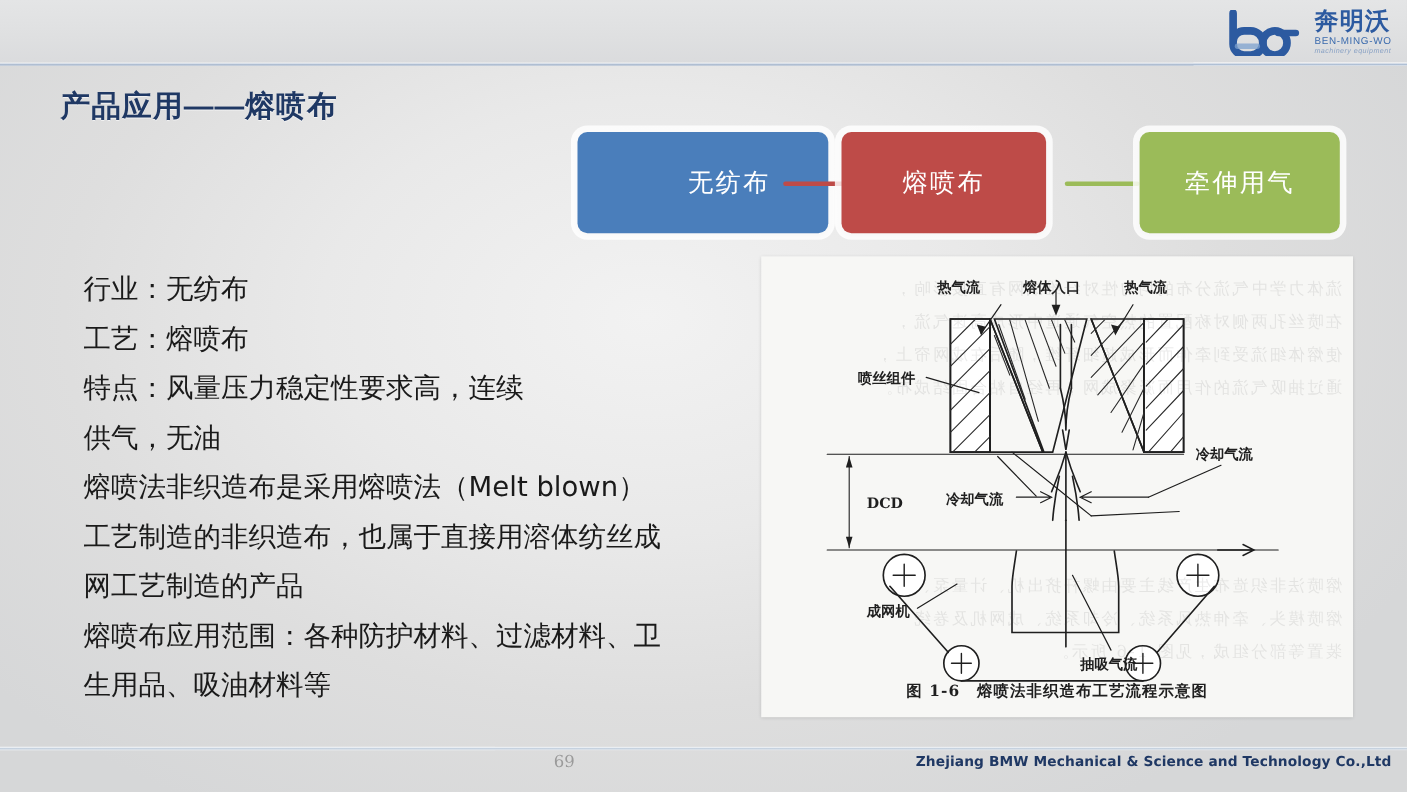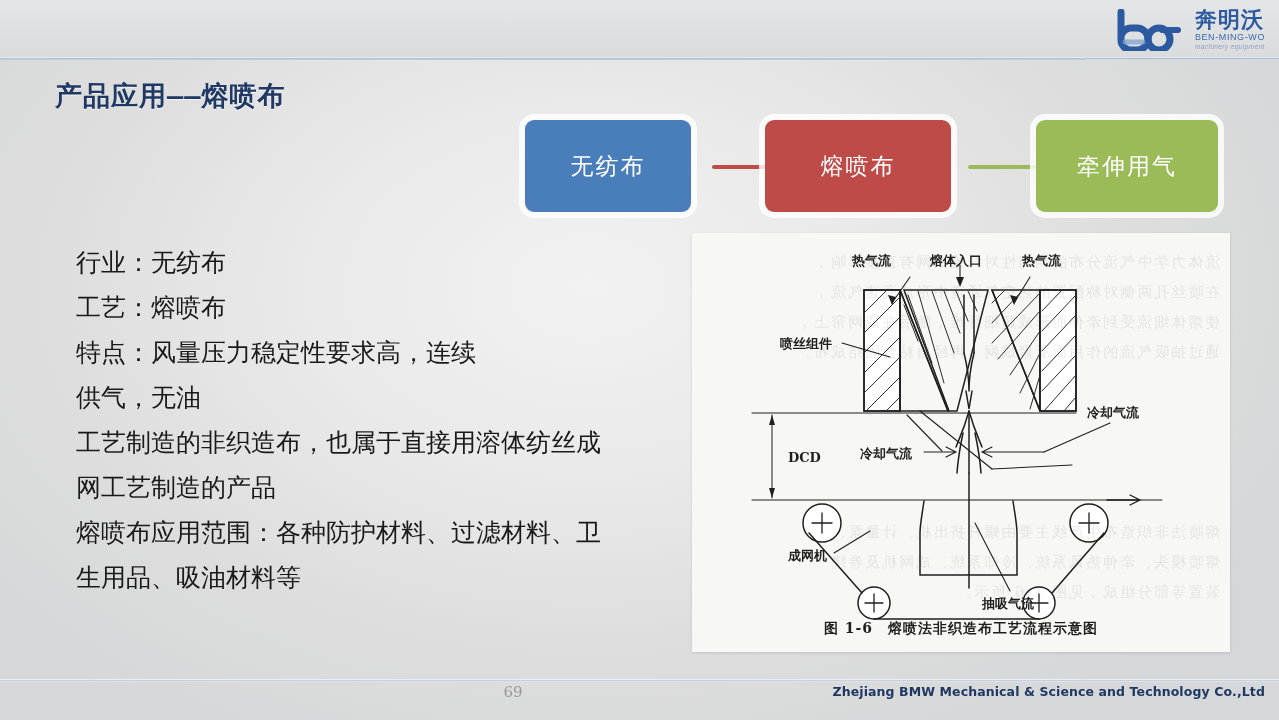--- a/index.html
+++ b/index.html
@@ -41,34 +41,34 @@
   .logo-en{
     font-size:9px;font-weight:normal;color:#3a6aad;letter-spacing:0.6px;margin-top:2px;
   }
   .logo-sub{
     font-size:6.5px;color:#8aa2c4;letter-spacing:0.4px;margin-top:2px;font-style:italic;
   }
   
   .page-title{
     position:absolute;left:55px;top:78px;
     font-size:27px;font-weight:bold;color:#1f3864;
-    font-family:Liberation Mono, monospace;
+    font-family:Liberation Sans, sans-serif;
     letter-spacing:1px;
     text-shadow:0 1px 0 rgba(255,255,255,.6);
   }
   
   .flow{position:absolute;left:525px;top:120px;width:700px;height:95px;}
   .flow-box{
     position:absolute;top:0;height:92px;border-radius:9px;
     display:flex;align-items:center;justify-content:center;
     color:#ffffff;font-size:23px;letter-spacing:2px;
     font-family:"DejaVu Sans","Liberation Sans",sans-serif;
     box-shadow:0 0 0 6px rgba(255,255,255,.82), 0 2px 4px rgba(0,0,0,.10);
   }
-  .box-1{left:0px;width:166px;background:#4a7ebb;}
+  .box-1{left:0px;width:180px;background:#4a7ebb;padding-left:48px;}
   .box-2{left:240px;width:186px;background:#be4b48;}
   .box-3{left:511px;width:182px;background:#9bbb59;}
   .conn{position:absolute;top:45px;height:4px;border-radius:2px;}
   .conn-a{left:187px;width:69px;background:#be4b48;}
   .conn-b{left:443px;width:68px;background:#9bbb59;}
   
   .body-text{
     position:absolute;left:76px;top:240px;width:600px;
     font-size:25px;color:#1a1a1a;line-height:45px;
     font-family:"DejaVu Sans","Liberation Sans",sans-serif;
@@ -145,20 +145,21 @@
     <div class="flow-box box-2">熔喷布</div>
     <div class="conn conn-b"></div>
     <div class="flow-box box-3">牵伸用气</div>
   </div>
 
   <div class="body-text">
     <p>行业：无纺布</p>
     <p>工艺：熔喷布</p>
     <p>特点：风量压力稳定性要求高，连续</p>
     <p>供气，无油</p>
+    <p>熔喷法非织造布是采用熔喷法（Melt blown）</p>
     <p>工艺制造的非织造布，也属于直接用溶体纺丝成</p>
     <p>网工艺制造的产品</p>
     <p>熔喷布应用范围：各种防护材料、过滤材料、卫</p>
     <p>生用品、吸油材料等</p>
   </div>
 
   <div class="figure">
     <div class="bleed">
       流体力学中气流分布的均匀性对纤维成网有直接影响，<br>
       在喷丝孔两侧对称配置的热空气通道中形成高速气流，<br>

